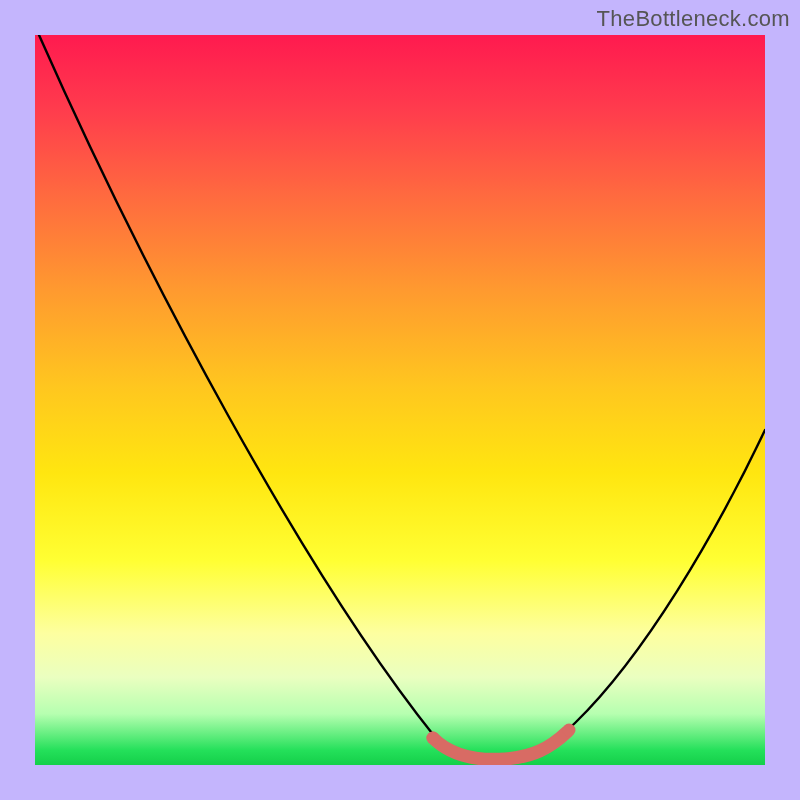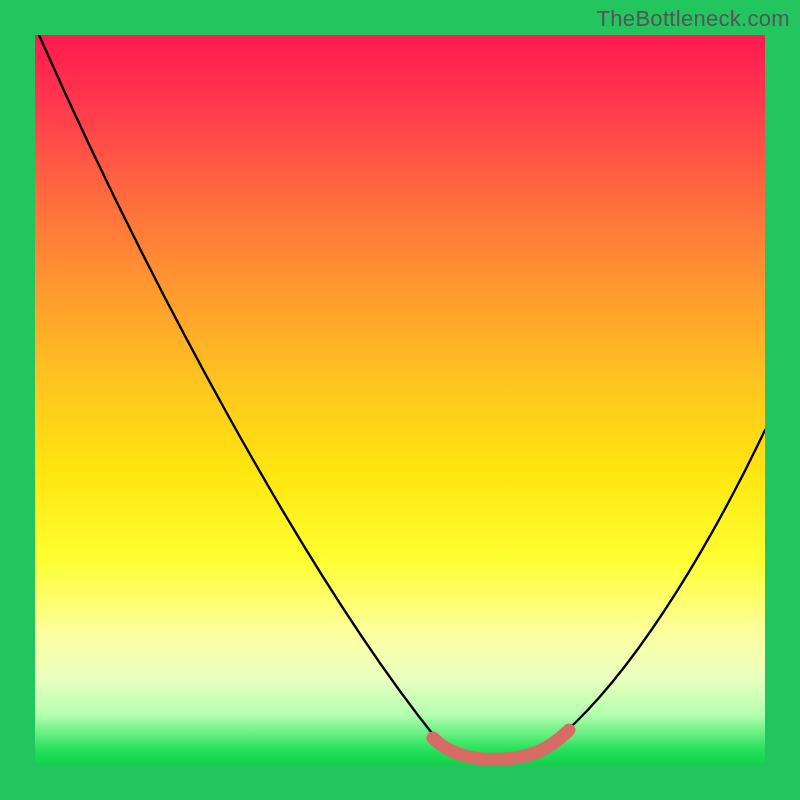--- a/index.html
+++ b/index.html
@@ -2,21 +2,21 @@
 <html><head>
 <meta charset="utf-8">
 <style>
   * { margin: 0; padding: 0; box-sizing: border-box; }
   html, body { width: 800px; height: 800px; overflow: hidden; }
   body { background: #000; font-family: Arial, sans-serif; }
   .canvas {
     position: relative;
     width: 800px;
     height: 800px;
-    background: #22c55e;
+    background: #c4b5fd;
   }
   .watermark {
     position: absolute;
     top: 6px;
     right: 10px;
     color: #555;
     font-size: 22px;
     font-weight: normal;
     letter-spacing: 0.3px;
     z-index: 5;

